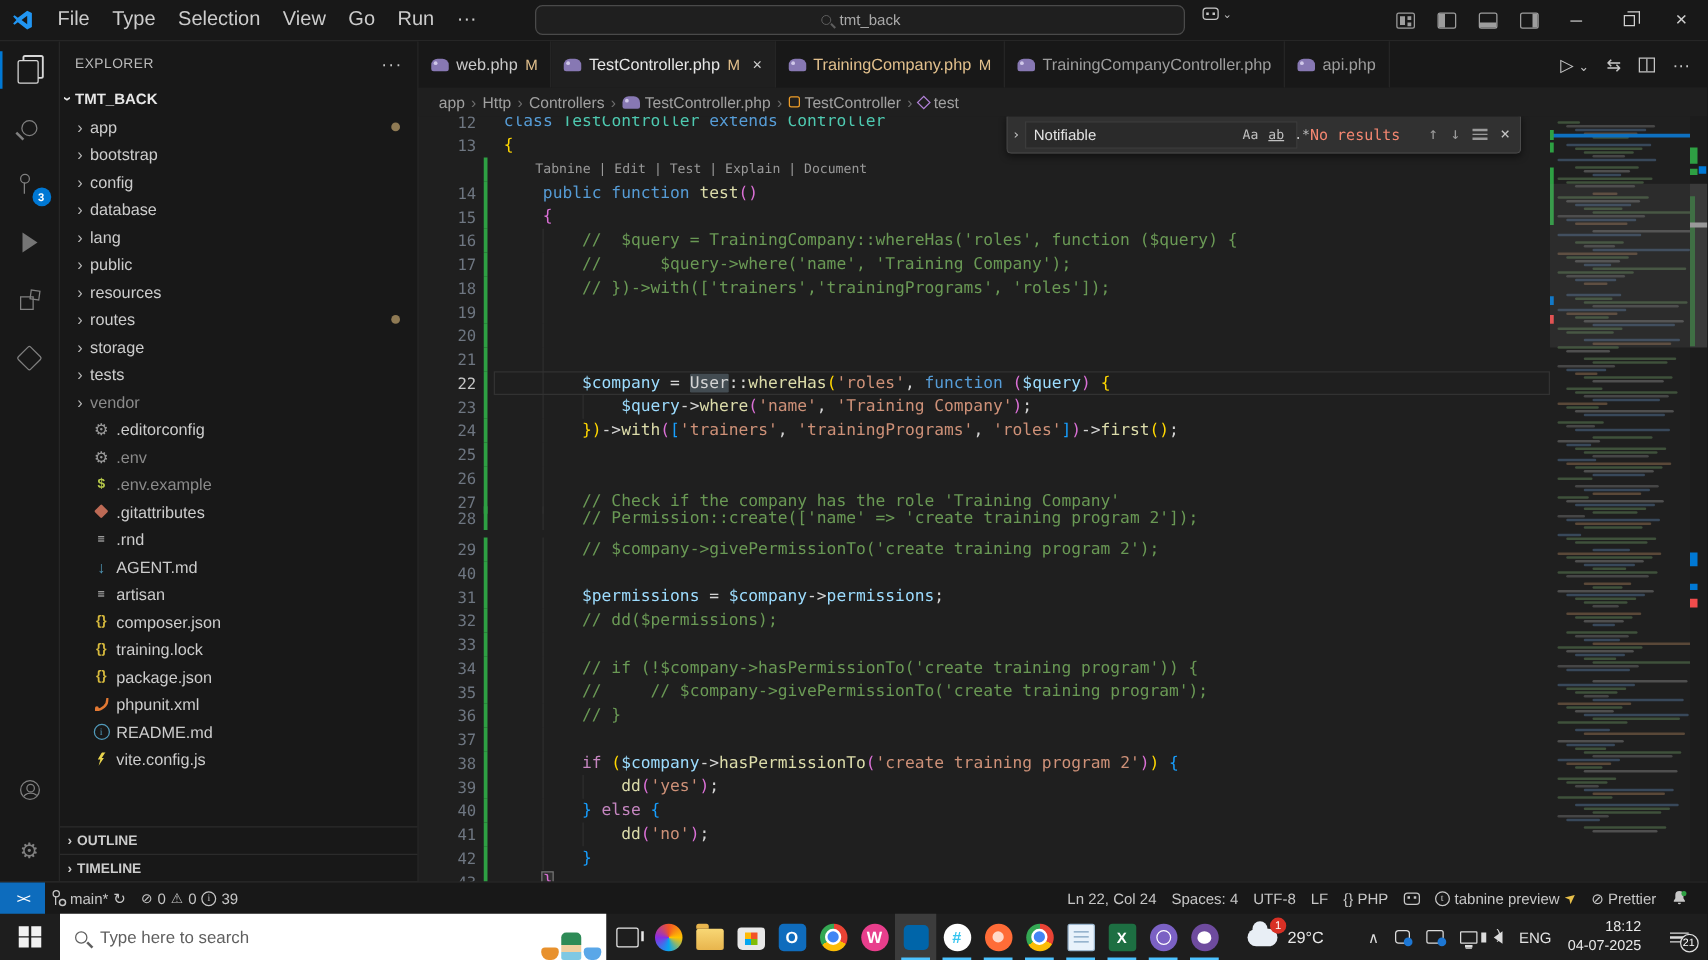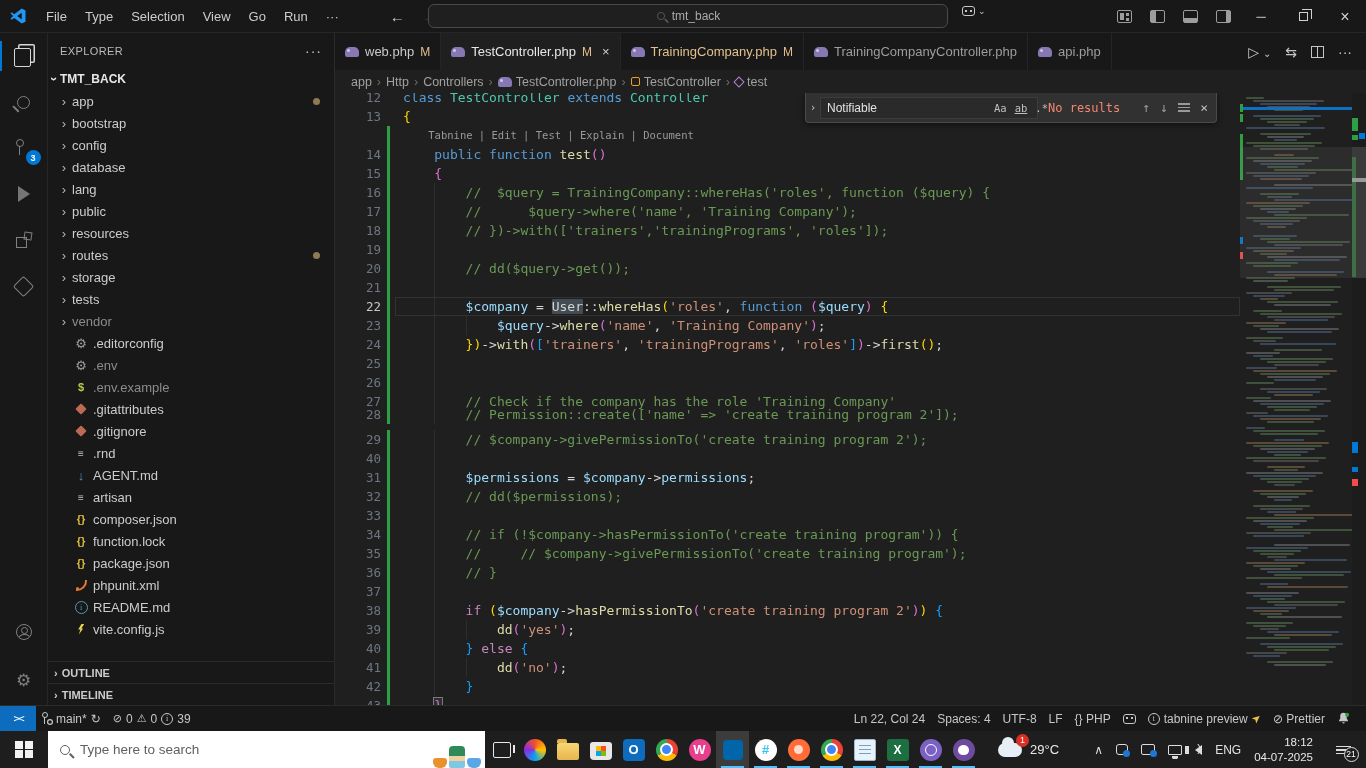--- a/index.html
+++ b/index.html
@@ -3,21 +3,21 @@
 <meta charset="utf-8">
 <style>
   * { margin:0; padding:0; box-sizing:border-box; }
   html,body { width:1366px; height:768px; overflow:hidden; background:#181818;
     font-family:"Liberation Sans", sans-serif; color:#cccccc; }
   .win { width:1366px; height:768px; display:flex; flex-direction:column; }
 
   
   .titlebar { height:33px; background:#181818; display:flex; align-items:center; border-bottom:1px solid #262626; position:relative; }
   .vscode-logo { width:18px; height:18px; margin:0 10px 0 9px; }
-  .menu-item { font-size:13px; color:#cccccc; padding:0 9px; height:100%; display:flex; align-items:center; cursor:default; }
+  .menu-item { font-size:16px; color:#cccccc; padding:0 9px; height:100%; display:flex; align-items:center; cursor:default; }
   .nav-arrows { margin-left:42px; display:flex; gap:18px; font-size:15px; }
   .nav-arrows .fwd { color:#5f5f5f; }
   .cmd-center { position:absolute; left:428px; top:4px; width:520px; height:24px; background:#1f1f1f;
     border:1px solid #4a4a4a; border-radius:6px; display:flex; align-items:center; justify-content:center;
     font-size:12px; color:#aaaaaa; gap:6px; }
   .copilot-chip { position:absolute; left:962px; top:6px; display:flex; align-items:center; gap:3px; color:#c5c5c5; }
   .tb-right { position:absolute; right:0; top:0; height:33px; display:flex; align-items:center; }
   .layout-ico { width:15px; height:13px; border:1px solid #9d9d9d; border-radius:2px; margin:0 9px; position:relative; }
   .layout-ico.sb::before { content:''; position:absolute; left:0; top:0; bottom:0; width:5px; background:#9d9d9d; }
   .layout-ico.pn::before { content:''; position:absolute; left:0; right:0; bottom:0; height:4px; background:#9d9d9d; }
@@ -359,42 +359,38 @@
           </div>
           <div class="trow file dim">
             <span class="fico dollar">$</span>
             <span class="lbl">.env.example</span>
           </div>
           <div class="trow file">
             <span class="fico git"></span>
             <span class="lbl">.gitattributes</span>
           </div>
           <div class="trow file">
-            <span class="fico git"></span>
-            <span class="lbl">.gitignore</span>
-          </div>
-          <div class="trow file">
             <span class="fico list">≡</span>
             <span class="lbl">.rnd</span>
           </div>
           <div class="trow file">
             <span class="fico md">↓</span>
             <span class="lbl">AGENT.md</span>
           </div>
           <div class="trow file">
             <span class="fico list">≡</span>
             <span class="lbl">artisan</span>
           </div>
           <div class="trow file">
             <span class="fico braces">{}</span>
             <span class="lbl">composer.json</span>
           </div>
           <div class="trow file">
             <span class="fico braces">{}</span>
-            <span class="lbl">function.lock</span>
+            <span class="lbl">training.lock</span>
           </div>
           <div class="trow file">
             <span class="fico braces">{}</span>
             <span class="lbl">package.json</span>
           </div>
           <div class="trow file">
             <span class="fico rss"></span>
             <span class="lbl">phpunit.xml</span>
           </div>
           <div class="trow file">
@@ -507,21 +503,21 @@
         <div id="codelines">
             <div class="crow" style="top: -5px;"><span class="ln">12</span><span class="ctext" style="padding-left: 0ch;"><span class="tok-kw">class </span><span class="tok-cls">TestController </span><span class="tok-kw">extends </span><span class="tok-cls">Controller</span></span></div>
             <div class="crow" style="top: 14px;"><span class="ln">13</span><span class="ctext" style="padding-left: 0ch;"><span class="tok-b1">{</span></span></div>
             <div class="crow" style="top: 33px;"><span class="lens ctext" style="left: calc(4ch + 68px); position: absolute;">Tabnine | Edit | Test | Explain | Document</span><span class="chg"></span></div>
             <div class="crow" style="top: 52px;"><span class="ln">14</span><span class="chg"></span><span class="ctext" style="padding-left: 4ch;"><span class="tok-kw">public </span><span class="tok-kw">function </span><span class="tok-fn">test</span><span class="tok-b2">()</span></span></div>
             <div class="crow" style="top: 71px;"><span class="ln">15</span><span class="chg"></span><span class="ctext" style="padding-left: 4ch;"><span class="tok-b2">{</span></span></div>
             <div class="crow" style="top: 90px;"><span class="ln">16</span><span class="chg"></span><span class="guide" style="left: calc(4ch + 68px);"></span><span class="ctext" style="padding-left: 8ch;"><span class="tok-cmt">//  $query = TrainingCompany::whereHas('roles', function ($query) {</span></span></div>
             <div class="crow" style="top: 109px;"><span class="ln">17</span><span class="chg"></span><span class="guide" style="left: calc(4ch + 68px);"></span><span class="ctext" style="padding-left: 8ch;"><span class="tok-cmt">//      $query-&gt;where('name', 'Training Company');</span></span></div>
             <div class="crow" style="top: 128px;"><span class="ln">18</span><span class="chg"></span><span class="guide" style="left: calc(4ch + 68px);"></span><span class="ctext" style="padding-left: 8ch;"><span class="tok-cmt">// })-&gt;with(['trainers','trainingPrograms', 'roles']);</span></span></div>
             <div class="crow" style="top: 147px;"><span class="ln">19</span><span class="chg"></span><span class="guide" style="left: calc(4ch + 68px);"></span><span class="ctext" style="padding-left: 8ch;"></span></div>
-            <div class="crow" style="top: 166px;"><span class="ln">20</span><span class="chg"></span><span class="guide" style="left: calc(4ch + 68px);"></span><span class="ctext" style="padding-left: 8ch;"><span class="tok-cmt">// dd($query-&gt;get());</span></span></div>
+            <div class="crow" style="top: 166px;"><span class="ln">20</span><span class="chg"></span><span class="guide" style="left: calc(4ch + 68px);"></span></div>
             <div class="crow" style="top: 185px;"><span class="ln">21</span><span class="chg"></span><span class="guide" style="left: calc(4ch + 68px);"></span><span class="ctext" style="padding-left: 8ch;"></span></div>
             <div class="crow cur" style="top: 204px;"><span class="ln">22</span><span class="chg"></span><span class="guide" style="left: calc(4ch + 68px);"></span><span class="ctext" style="padding-left: 8ch;"><span class="tok-var">$company</span><span class="tok-pun"> = </span><span class="tok-hl">User</span><span class="tok-pun">::</span><span class="tok-fn">whereHas</span><span class="tok-b1">(</span><span class="tok-str">'roles'</span><span class="tok-pun">, </span><span class="tok-kw">function </span><span class="tok-b2">(</span><span class="tok-var">$query</span><span class="tok-b2">)</span><span class="tok-pun"> </span><span class="tok-b1">{</span></span></div>
             <div class="crow" style="top: 223px;"><span class="ln">23</span><span class="chg"></span><span class="guide" style="left: calc(4ch + 68px);"></span><span class="guide" style="left: calc(8ch + 68px);"></span><span class="ctext" style="padding-left: 12ch;"><span class="tok-var">$query</span><span class="tok-pun">-&gt;</span><span class="tok-fn">where</span><span class="tok-b2">(</span><span class="tok-str">'name'</span><span class="tok-pun">, </span><span class="tok-str">'Training Company'</span><span class="tok-b2">)</span><span class="tok-pun">;</span></span></div>
             <div class="crow" style="top: 242px;"><span class="ln">24</span><span class="chg"></span><span class="guide" style="left: calc(4ch + 68px);"></span><span class="ctext" style="padding-left: 8ch;"><span class="tok-b1">})</span><span class="tok-pun">-&gt;</span><span class="tok-fn">with</span><span class="tok-b2">(</span><span class="tok-b3">[</span><span class="tok-str">'trainers'</span><span class="tok-pun">, </span><span class="tok-str">'trainingPrograms'</span><span class="tok-pun">, </span><span class="tok-str">'roles'</span><span class="tok-b3">]</span><span class="tok-b2">)</span><span class="tok-pun">-&gt;</span><span class="tok-fn">first</span><span class="tok-b1">()</span><span class="tok-pun">;</span></span></div>
             <div class="crow" style="top: 261px;"><span class="ln">25</span><span class="chg"></span><span class="guide" style="left: calc(4ch + 68px);"></span><span class="ctext" style="padding-left: 8ch;"></span></div>
             <div class="crow" style="top: 280px;"><span class="ln">26</span><span class="chg"></span><span class="guide" style="left: calc(4ch + 68px);"></span><span class="ctext" style="padding-left: 8ch;"></span></div>
             <div class="crow" style="top: 299px;"><span class="ln">27</span><span class="chg"></span><span class="guide" style="left: calc(4ch + 68px);"></span><span class="ctext" style="padding-left: 8ch;"><span class="tok-cmt">// Check if the company has the role 'Training Company'</span></span></div>
             <div class="crow" style="top: 312px;"><span class="ln">28</span><span class="chg"></span><span class="guide" style="left: calc(4ch + 68px);"></span><span class="ctext" style="padding-left: 8ch;"><span class="tok-cmt">// Permission::create(['name' =&gt; 'create training program 2']);</span></span></div>
             <div class="crow" style="top: 337px;"><span class="ln">29</span><span class="chg"></span><span class="guide" style="left: calc(4ch + 68px);"></span><span class="ctext" style="padding-left: 8ch;"><span class="tok-cmt">// $company-&gt;givePermissionTo('create training program 2');</span></span></div>
             <div class="crow" style="top: 356px;"><span class="ln">40</span><span class="chg"></span><span class="guide" style="left: calc(4ch + 68px);"></span><span class="ctext" style="padding-left: 8ch;"></span></div>

